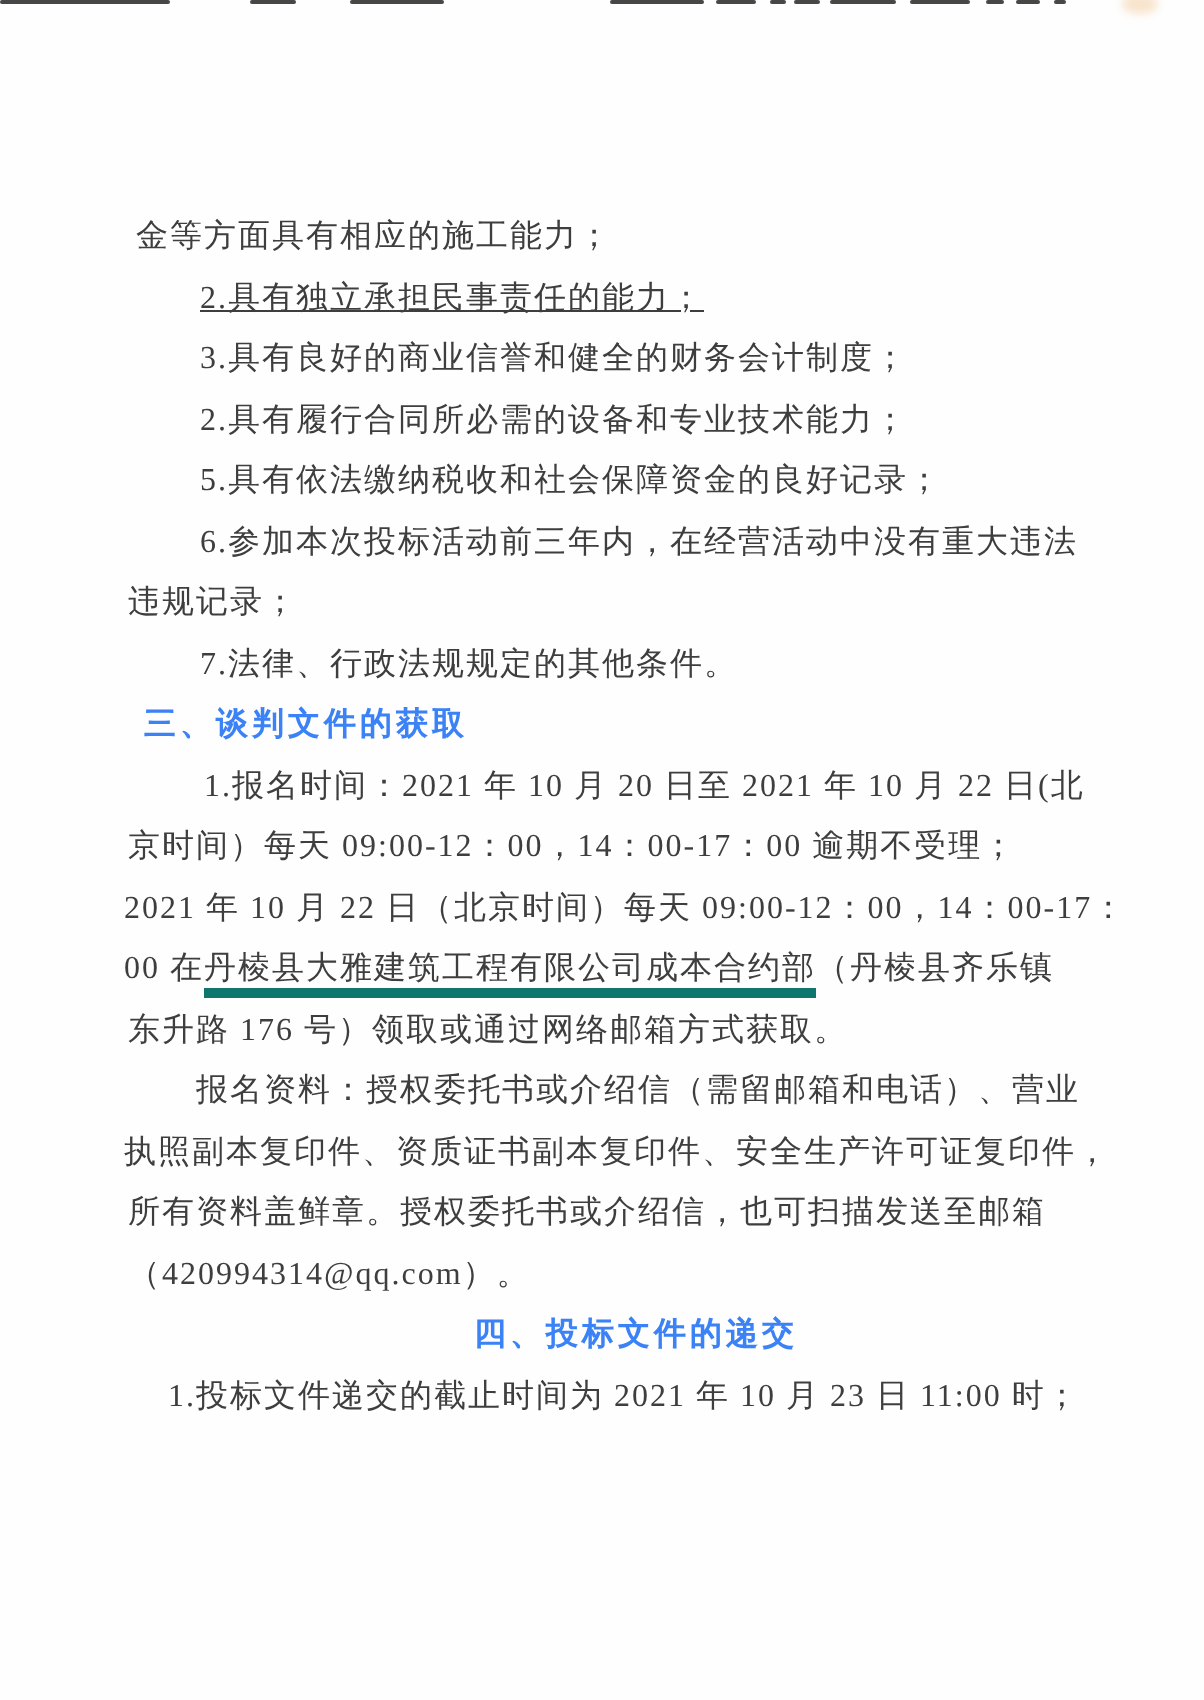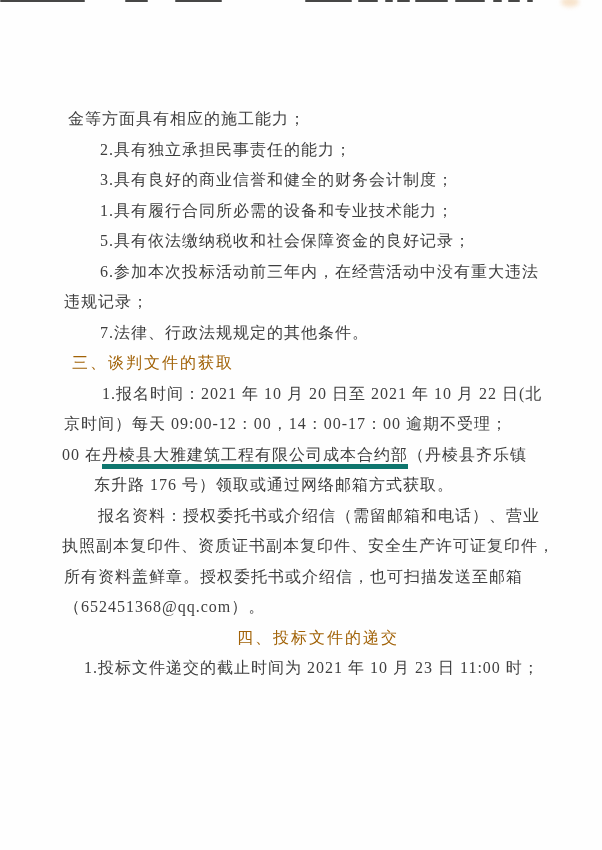--- a/index.html
+++ b/index.html
@@ -23,21 +23,21 @@
     position:absolute;border-radius:50%;
     filter:blur(2px);opacity:.8;
   }
   
   .doc{
     position:absolute;left:62px;top:104px;width:482px;
     color:#3e3e3e;
     font-size:16px;line-height:30.5px;letter-spacing:1px;
   }
   .line{white-space:nowrap;height:30.5px;overflow:visible;}
-  .heading{font-weight:400;color:#a16207;letter-spacing:2px;}
+  .heading{font-weight:700;color:#3b82f6;letter-spacing:2px;}
   .u{border-bottom:5px solid #0f766e;padding-bottom:1px;}
 </style>
 </head>
 <body>
 
 <div class="page">
   <div class="top-edge">
       <div class="dash" style="left: 0px; width: 85px; background: rgb(31, 31, 29);"></div>
       <div class="dash" style="left: 125px; width: 23px; background: rgb(31, 31, 29);"></div>
       <div class="dash" style="left: 175px; width: 47px; background: rgb(31, 31, 29);"></div>
@@ -47,32 +47,33 @@
       <div class="dash" style="left: 397px; width: 13px; background: rgb(31, 31, 29);"></div>
       <div class="dash" style="left: 415px; width: 33px; background: rgb(31, 31, 29);"></div>
       <div class="dash" style="left: 455px; width: 30px; background: rgb(31, 31, 29);"></div>
       <div class="dash" style="left: 493px; width: 9px; background: rgb(31, 31, 29);"></div>
       <div class="dash" style="left: 508px; width: 12px; background: rgb(31, 31, 29);"></div>
       <div class="dash" style="left: 527px; width: 6px; background: rgb(31, 31, 29);"></div>
     </div>
   <div class="smudge" style="left: 561px; top: -3px; width: 18px; height: 10px; background: rgb(246, 221, 192);"></div>
   <main class="doc">
       <div class="line" style="padding-left: 6px;"><span>金等方面具有相应的施工能力；</span></div>
-      <div class="line" style="padding-left: 38px;"><span>2.具有独立承担民事责任的能力；</span></div>
+      <div class="line" style="padding-left: 38px; text-decoration: underline;"><span>2.具有独立承担民事责任的能力；</span></div>
       <div class="line" style="padding-left: 38px;"><span>3.具有良好的商业信誉和健全的财务会计制度；</span></div>
-      <div class="line" style="padding-left: 38px;"><span>1.具有履行合同所必需的设备和专业技术能力；</span></div>
+      <div class="line" style="padding-left: 38px;"><span>2.具有履行合同所必需的设备和专业技术能力；</span></div>
       <div class="line" style="padding-left: 38px;"><span>5.具有依法缴纳税收和社会保障资金的良好记录；</span></div>
       <div class="line" style="padding-left: 38px;"><span>6.参加本次投标活动前三年内，在经营活动中没有重大违法</span></div>
       <div class="line" style="padding-left: 2px;"><span>违规记录；</span></div>
       <div class="line" style="padding-left: 38px;"><span>7.法律、行政法规规定的其他条件。</span></div>
       <div class="line heading" style="padding-left: 10px;"><span>三、谈判文件的获取</span></div>
       <div class="line" style="padding-left: 40px;"><span>1.报名时间：2021 年 10 月 20 日至 2021 年 10 月 22 日(北</span></div>
       <div class="line" style="padding-left: 2px;"><span>京时间）每天 09:00-12：00，14：00-17：00 逾期不受理；</span></div>
+      <div class="line" style="padding-left: 0px;"><span>2021 年 10 月 22 日（北京时间）每天 09:00-12：00，14：00-17：</span></div>
       <div class="line" style="padding-left: 0px;"><span>00 在</span><span class="u">丹棱县大雅建筑工程有限公司成本合约部</span><span>（丹棱县齐乐镇</span></div>
-      <div class="line" style="padding-left: 2px; margin-left: 30px;"><span>东升路 176 号）领取或通过网络邮箱方式获取。</span></div>
+      <div class="line" style="padding-left: 2px;"><span>东升路 176 号）领取或通过网络邮箱方式获取。</span></div>
       <div class="line" style="padding-left: 36px;"><span>报名资料：授权委托书或介绍信（需留邮箱和电话）、营业</span></div>
       <div class="line" style="padding-left: 0px;"><span>执照副本复印件、资质证书副本复印件、安全生产许可证复印件，</span></div>
       <div class="line" style="padding-left: 2px;"><span>所有资料盖鲜章。授权委托书或介绍信，也可扫描发送至邮箱</span></div>
-      <div class="line" style="padding-left: 2px;"><span>（652451368@qq.com）。</span></div>
+      <div class="line" style="padding-left: 2px;"><span>（420994314@qq.com）。</span></div>
       <div class="line heading" style="padding-left: 30px; text-align: center;"><span>四、投标文件的递交</span></div>
       <div class="line" style="padding-left: 22px;"><span>1.投标文件递交的截止时间为 2021 年 10 月 23 日 11:00 时；</span></div>
     </main>
 </div>
 
 </body></html>

